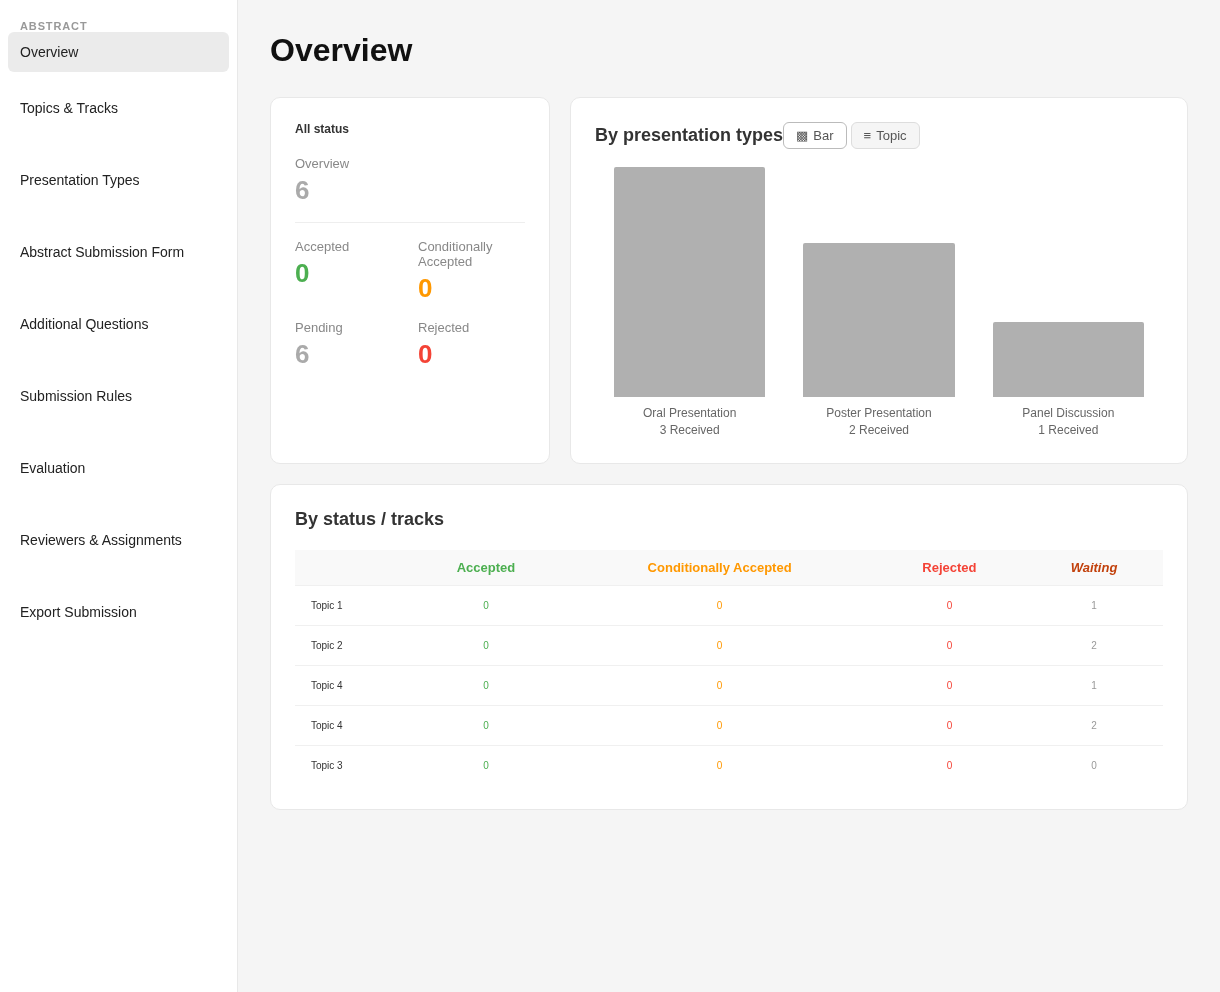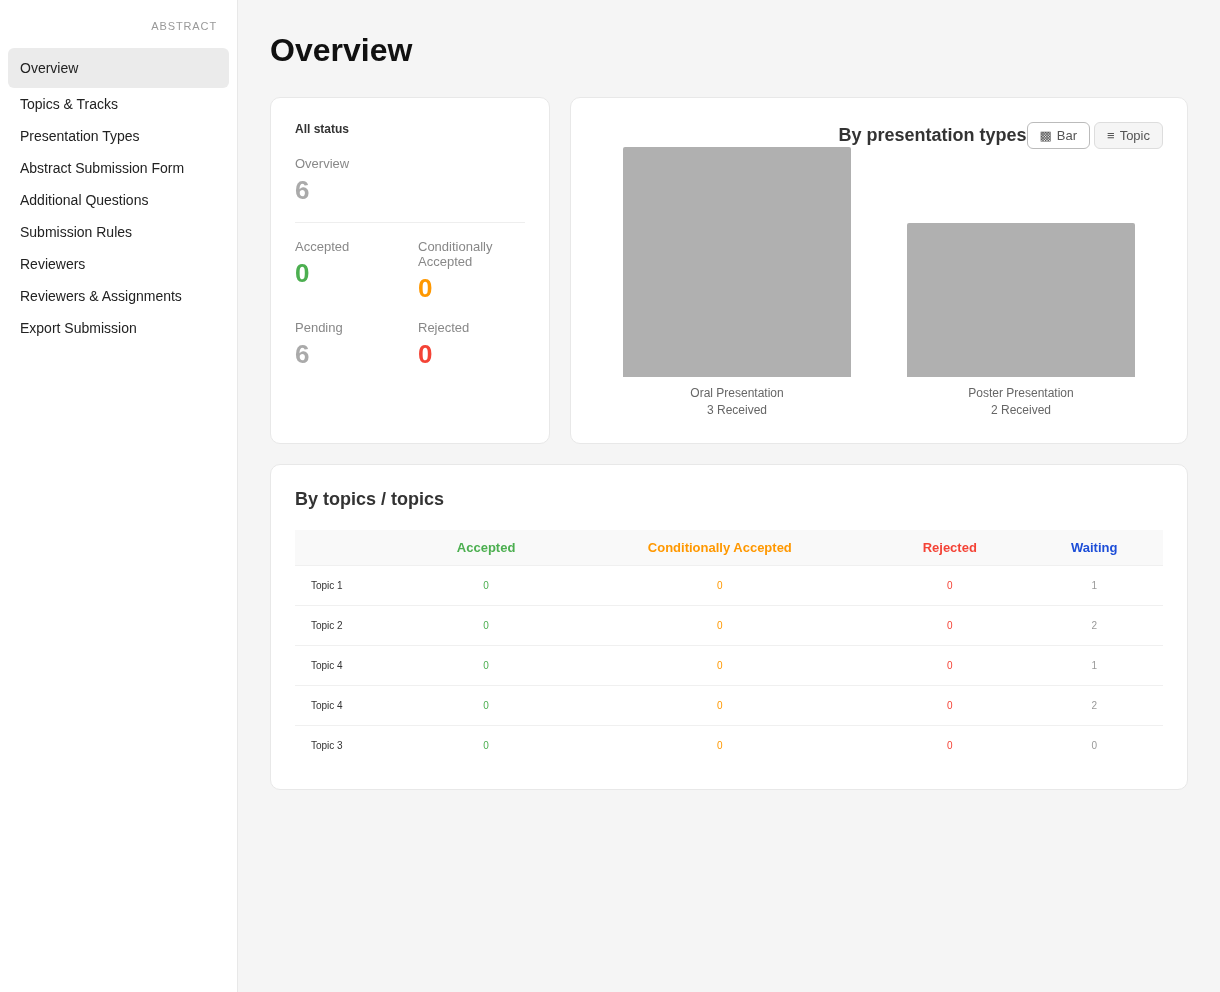--- a/index.html
+++ b/index.html
@@ -8,29 +8,28 @@
     
     .sidebar {
       width: 238px;
       background: #fff;
       border-right: 1px solid #e8e8e8;
       padding: 0;
       flex-shrink: 0;
     }
     .sidebar-section-label {
       font-size: 11px;
-      font-weight: 400;
+      font-weight: 700;
       color: #999;
       letter-spacing: 0.08em;
-      padding: 20px 20px 16px 20px;
+      padding: 20px 20px 0 20px;
       text-transform: uppercase;
-      text-align: right;
     }
     .sidebar-item {
-      padding: 8px 20px;
+      padding: 28px 20px;
       font-size: 14px;
       color: #222;
       cursor: pointer;
       border-radius: 0;
     }
     .sidebar-item.active {
       background: #ebebeb;
       font-weight: 500;
       border-radius: 6px;
       margin: 0 8px;
@@ -91,21 +90,22 @@
     .status-divider {
       border: none;
       border-top: 1px solid #eee;
       margin: 16px 0;
     }
 
     
     .card-header {
       display: flex;
       align-items: center;
-      justify-content: flex-end;
+      justify-content: flex-start;
+      margin-bottom: 20px;
     }
     .card-header-title {
       font-size: 18px;
       font-weight: 600;
       color: #333;
     }
     .view-toggle {
       display: flex;
       gap: 4px;
     }
@@ -170,21 +170,21 @@
     .topics-table th {
       font-size: 13px;
       font-weight: 600;
       padding: 10px 16px;
       text-align: center;
       background: #f9f9f9;
     }
     .topics-table th.accepted { color: #4caf50; }
     .topics-table th.cond-accepted { color: #ff9800; }
     .topics-table th.rejected { color: #f44336; }
-    .topics-table th.waiting { color: #1d4ed8; }
+    .topics-table th.waiting { color: #c2410c; font-style: italic; }
     .topics-table th:first-child { text-align: left; }
     .topics-table td {
       padding: 14px 16px;
       font-size: 10px;
       text-align: center;
       border-top: 1px solid #f0f0f0;
     }
     .topics-table td:first-child { text-align: left; color: #333; }
     .topics-table td.green { color: #4caf50; }
     .topics-table td.orange { color: #ff9800; }
@@ -195,21 +195,21 @@
 <body>
 
 <nav class="sidebar">
   <div class="sidebar-section-label">ABSTRACT</div>
   <div class="sidebar-item active">Overview</div>
   <div class="sidebar-item">Topics &amp; Tracks</div>
   <div class="sidebar-item">Presentation Types</div>
   <div class="sidebar-item">Abstract Submission Form</div>
   <div class="sidebar-item">Additional Questions</div>
   <div class="sidebar-item">Submission Rules</div>
-  <div class="sidebar-item">Reviewers</div>
+  <div class="sidebar-item">Evaluation</div>
   <div class="sidebar-item">Reviewers &amp; Assignments</div>
   <div class="sidebar-item">Export Submission</div>
 </nav>
 
 <main class="main">
   <h1 class="page-title">Overview</h1>
 
   <div class="cards-row">
 
     <div class="card card-small">
@@ -256,27 +256,31 @@
       <div class="bar-chart" id="bar-chart">
 
       <div class="bar-group">
             <div class="bar" style="height: 230px;"></div>
             <div class="bar-label">Oral Presentation<br>3 Received</div>
           </div>
           <div class="bar-group">
             <div class="bar" style="height: 154.1px;"></div>
             <div class="bar-label">Poster Presentation<br>2 Received</div>
           </div>
+          <div class="bar-group">
+            <div class="bar" style="height: 75.9px;"></div>
+            <div class="bar-label">Panel Discussion<br>1 Received</div>
+          </div>
         </div>
     </div>
 
   </div>
 
   <div class="card-full">
-    <div class="topics-title">By topics / topics</div>
+    <div class="topics-title">By status / tracks</div>
     <table class="topics-table">
       <thead>
         <tr>
           <th></th>
           <th class="accepted">Accepted</th>
           <th class="cond-accepted">Conditionally Accepted</th>
           <th class="rejected">Rejected</th>
           <th class="waiting">Waiting</th>
         </tr>
       </thead>

